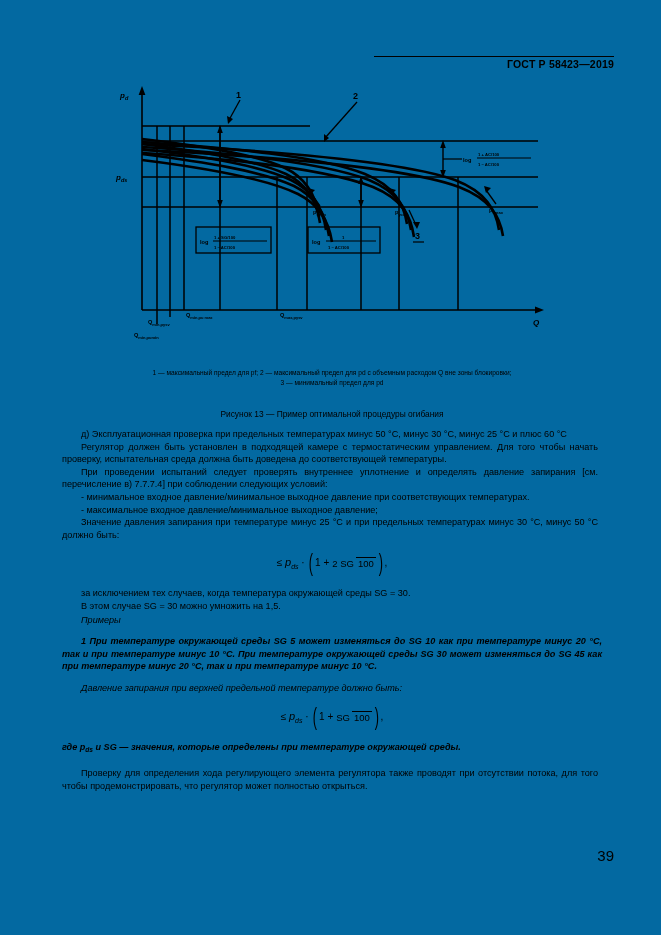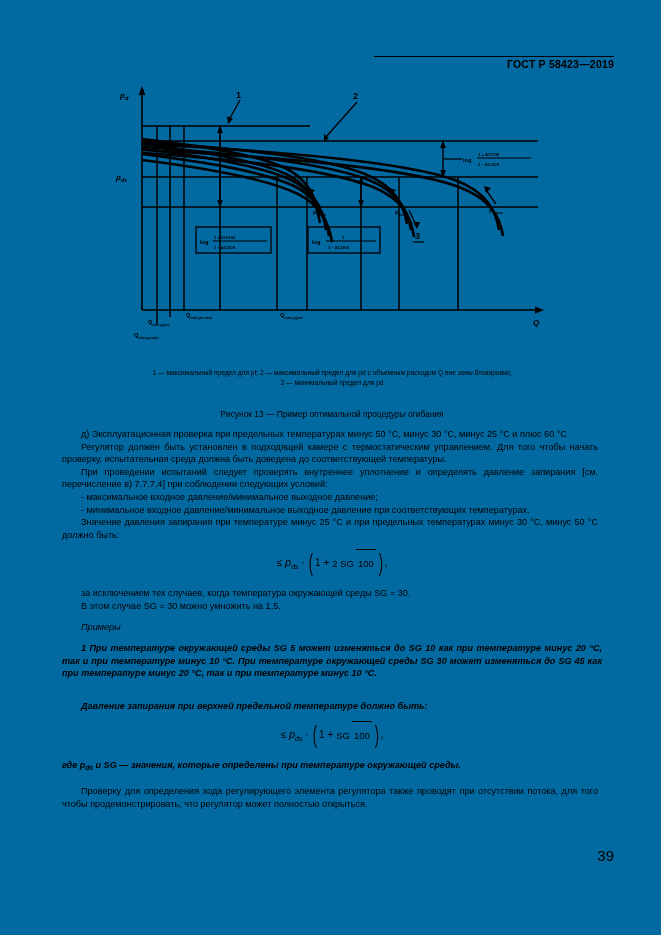--- a/index.html
+++ b/index.html
@@ -107,37 +107,37 @@
   }
   .frac {
     display: inline-block;
     vertical-align: middle;
     text-align: center;
     font-size: 9.5px;
     line-height: 11px;
     margin: 0 1px;
   }
   .frac .num { padding: 0 2px 0px 2px; }
-  .frac .den { border-top: 1px solid #000; padding: 8px 2px 0 2px; }
+  .frac .den { border-top: 1px solid #000; padding: 0px 2px 0 2px; }
 
   .examples-head {
     font-style: italic;
-    margin-top: 8px;
+    margin-top: 1px;
     text-indent: 19px;
   }
   .ex-body {
     font-style: italic;
     font-weight: bold;
     text-indent: 19px;
   }
   .ex-line {
     font-style: italic;
-    font-weight: bold;
+    font-weight: normal;
     text-indent: 19px;
-    margin-top: 20px;
+    margin-top: 9px;
   }
   .gde {
     font-style: italic;
     font-weight: bold;
     text-indent: 0;
     margin-top: 4px;
   }
   .final { margin-top: 11px; }
 
   .pageno {
@@ -296,22 +296,22 @@
     <div>3 — минимальный предел для pd</div>
   </div>
 
   <div class="fig-caption">Рисунок 13 — Пример оптимальной процедуры огибания</div>
 
   <div class="body">
 
     <p class="p">д) Эксплуатационная проверка при предельных температурах минус 50 °С, минус 30 °С, минус 25 °С и плюс 60 °С</p>
     <p class="p">Регулятор должен быть установлен в подходящей камере с термостатическим управлением. Для того чтобы начать проверку, испытательная среда должна быть доведена до соответствующей температуры.</p>
     <p class="p">При проведении испытаний следует проверять внутреннее уплотнение и определять давление запирания [см. перечисление в) 7.7.7.4] при соблюдении следующих условий:</p>
+    <p class="p dash">- минимальное входное давление/минимальное выходное давление при соответствующих температурах.</p>
     <p class="p dash">- максимальное входное давление/минимальное выходное давление;</p>
-    <p class="p dash">- минимальное входное давление/минимальное выходное давление при соответствующих температурах.</p>
     <p class="p">Значение давления запирания при температуре минус 25 °С и при предельных температурах минус 30 °С, минус 50 °С должно быть:</p>
 
     <div class="eq-block">
       <span class="eq">
         <span class="lead">≤</span>
         <span class="pvar">p</span><span class="psub">ds</span>
         <span>·</span>
         <span class="paren">(</span><span>1 +</span><span class="frac"><span class="num">2 SG</span><span class="den">100</span></span><span class="paren">)</span><span>,</span>
       </span>
     </div>

